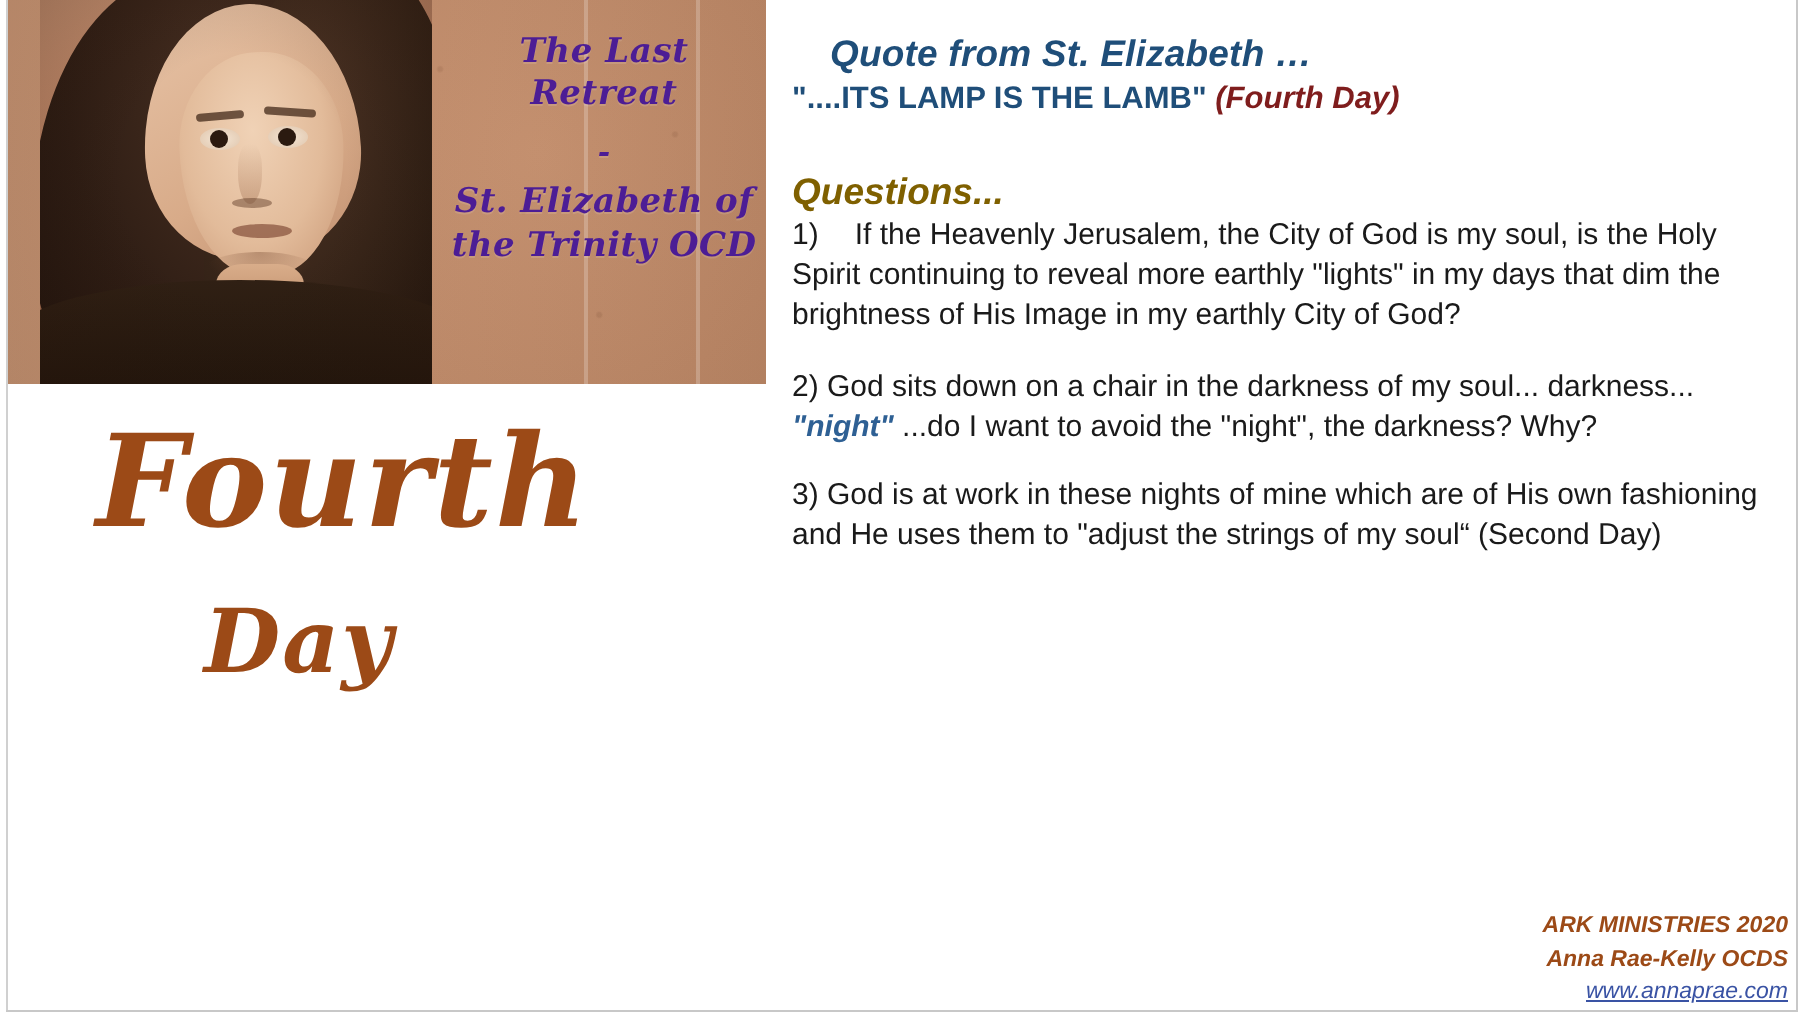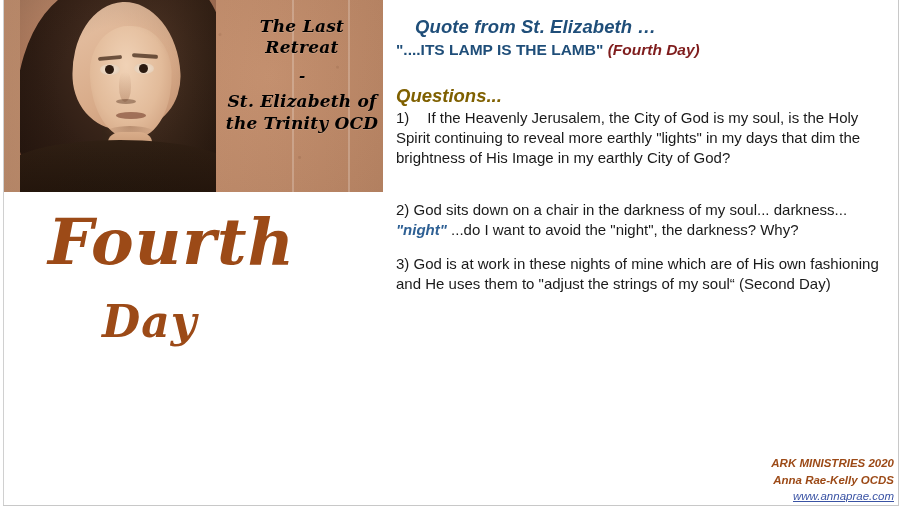--- a/index.html
+++ b/index.html
@@ -192,21 +192,21 @@
   
   .script-title {
     position: absolute;
     left: 218px;
     top: 16px;
     width: 160px;
     text-align: center;
     font-family: "DejaVu Serif", serif;
     font-style: italic;
     font-weight: bold;
-    color: #000000;
+    color: #4c1d95;
     line-height: 1.25;
     text-shadow: 0 1px 0 rgba(255,255,255,0.12);
   }
   .script-title .l1 { font-size: 17px; letter-spacing: 0.3px; display:block; }
   .script-title .dash { font-size: 15px; display:block; margin: 8px 0 6px; }
   .script-title .l2 { font-size: 17px; display:block; letter-spacing: 0.2px; }
 
   
   .fourth-day {
     position: absolute;
@@ -268,21 +268,21 @@
     font-weight: bold;
     font-style: italic;
     margin: 24px 0 1px 0;
   }
   .q {
     font-size: 15px;
     line-height: 1.33;
     color: #1a1a1a;
     margin: 0 0 14px 0;
   }
-  .q.q1 { margin-bottom: 32px; }
+  .q.q1 { margin-bottom: 16px; }
   .q .night {
     color: #2E6094;
     font-weight: bold;
     font-style: italic;
   }
   .q .num-gap { display: inline-block; width: 18px; }
 
   
   .credits {
     position: absolute;

